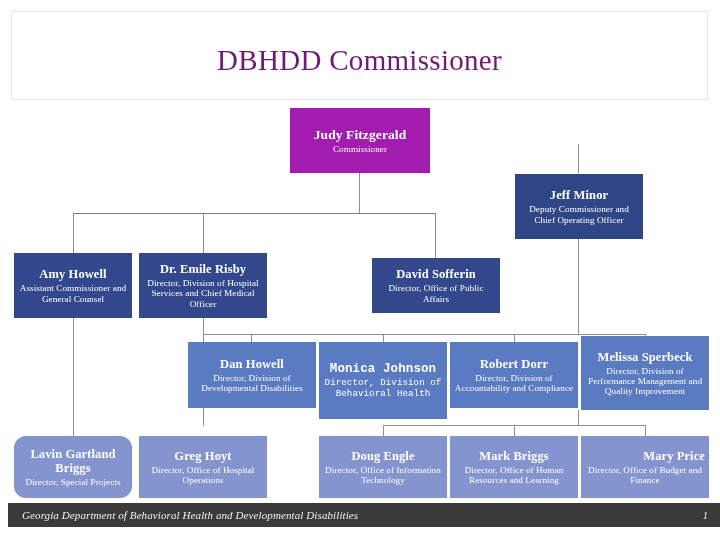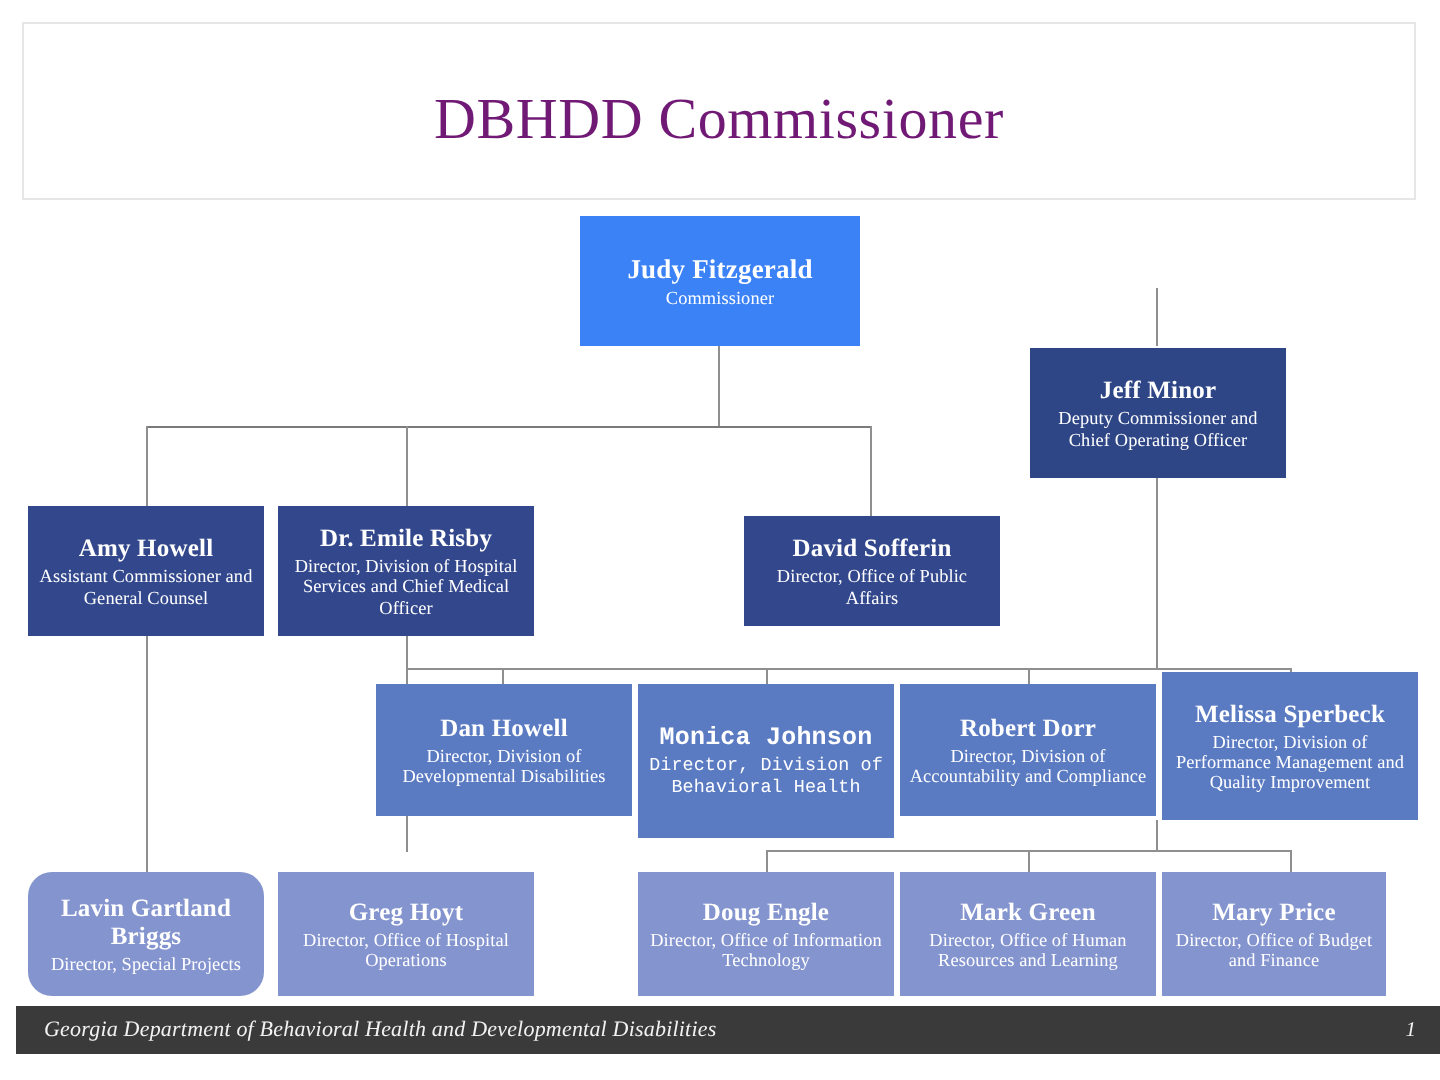--- a/index.html
+++ b/index.html
@@ -64,21 +64,21 @@
   .node .nm {
     font-weight: bold;
     font-size: 12.5px;
     letter-spacing: 0.1px;
     margin-bottom: 2px;
   }
   .node .ttl {
     font-size: 9.2px;
     letter-spacing: 0.05px;
   }
-  .lvl1 { background: #3b82f6; }
+  .lvl1 { background: #a21caf; }
   .lvl2 { background: #2e4686; }
   .lvl3 { background: #33488c; }
   .lvl4 { background: #5a7ac2; }
   .lvl5 { background: #8494ce; }
 
   .node.big .nm { font-size: 13.5px; }
 
   
   .footer {
     position: absolute;
@@ -200,25 +200,25 @@
     <div class="nm">Greg Hoyt</div>
     <div class="ttl">Director, Office of Hospital Operations</div>
   </div>
 
   <div class="node lvl5" style="left:319px; top:436px; width:128px; height:62px;">
     <div class="nm">Doug Engle</div>
     <div class="ttl">Director, Office of Information Technology</div>
   </div>
 
   <div class="node lvl5" style="left:450px; top:436px; width:128px; height:62px;">
-    <div class="nm">Mark Green</div>
+    <div class="nm">Mark Briggs</div>
     <div class="ttl">Director, Office of Human Resources and Learning</div>
   </div>
 
-  <div class="node lvl5" style="left:581px; top:436px; width:112px; height:62px;">
+  <div class="node lvl5" style="left:581px; top:436px; width:128px; height:62px;align-items:flex-end;">
     <div class="nm">Mary Price</div>
     <div class="ttl">Director, Office of Budget and Finance</div>
   </div>
 
   <div class="footer">
     <span class="ftext">Georgia Department of Behavioral Health and Developmental Disabilities</span>
     <span class="fpage">1</span>
   </div>
 
 </div>

